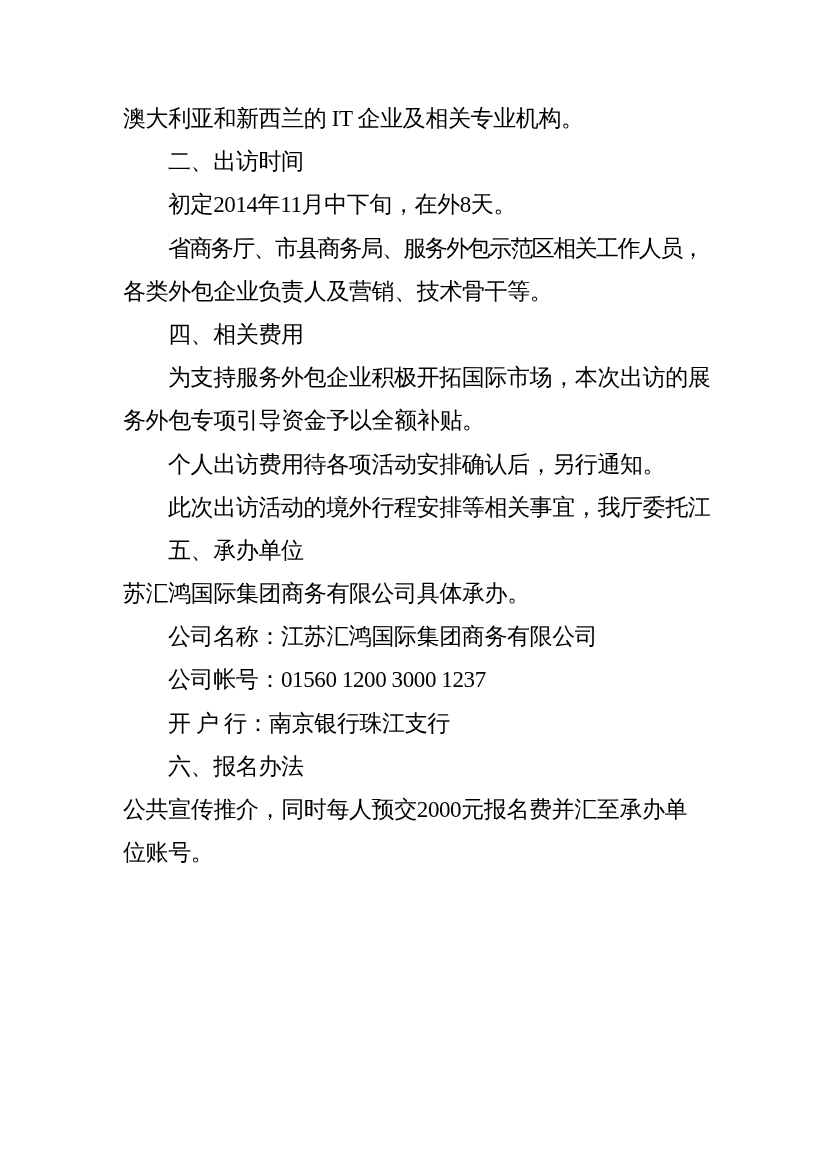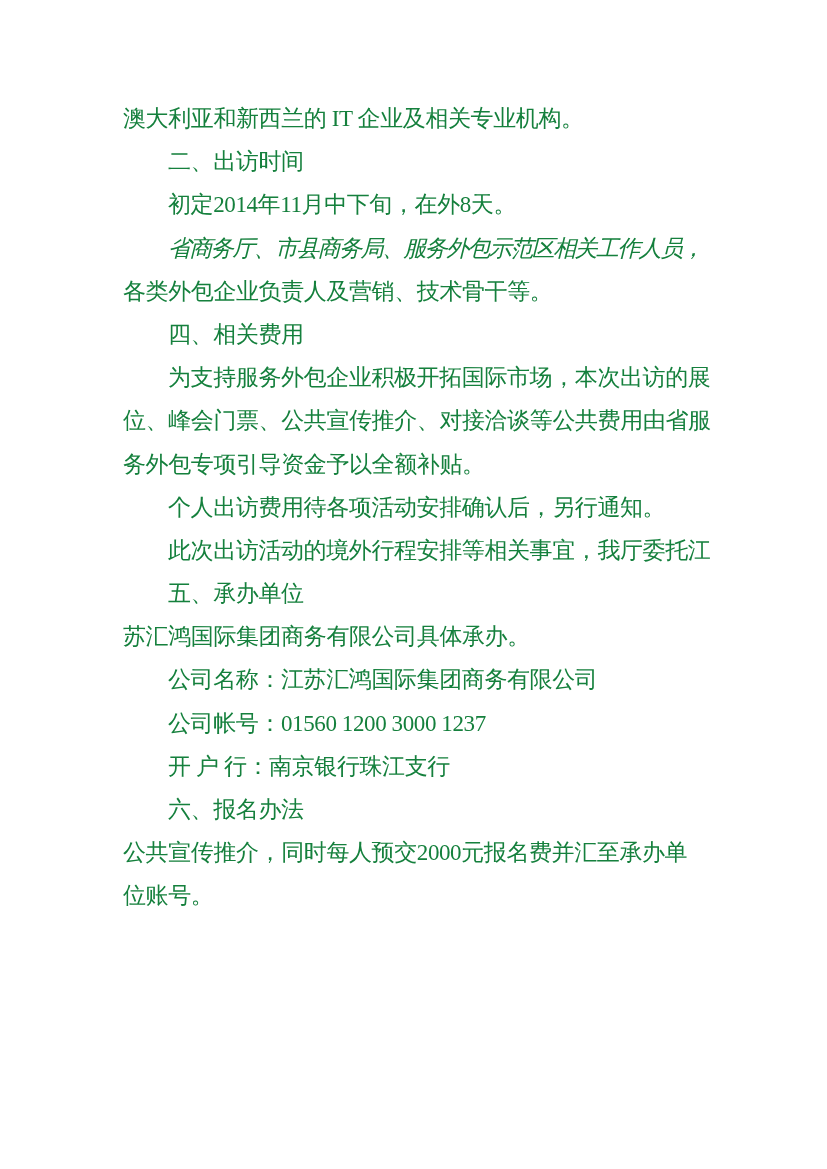--- a/index.html
+++ b/index.html
@@ -7,55 +7,53 @@
     padding: 0;
     background: #ffffff;
   }
   .page {
     position: relative;
     width: 827px;
     height: 1169px;
     background: #ffffff;
     overflow: hidden;
     font-family: "Liberation Serif", "DejaVu Serif", serif;
-    color: #15803d;
+    color: #000000;
   }
   .doc-body {
     padding-top: 97px;
     padding-left: 123px;
     padding-right: 0;
   }
   .line {
     font-size: 23px;
     letter-spacing: -0.4px;
     line-height: 43.2px;
     white-space: nowrap;
     height: 43.2px;
   }
   .line.indent {
     padding-left: 45px;
   }
   .line.squeeze {
     letter-spacing: -1.6px;
-    font-style: italic;
   }
 </style>
 </head>
 <body>
 
 <div class="page">
   <div class="doc-body">
     <div class="line">澳大利亚和新西兰的 IT 企业及相关专业机构。</div>
     <div class="line indent">二、出访时间</div>
     <div class="line indent">初定2014年11月中下旬，在外8天。</div>
     <div class="line indent squeeze">省商务厅、市县商务局、服务外包示范区相关工作人员，</div>
     <div class="line">各类外包企业负责人及营销、技术骨干等。</div>
     <div class="line indent">四、相关费用</div>
     <div class="line indent">为支持服务外包企业积极开拓国际市场，本次出访的展</div>
-    <div class="line">位、峰会门票、公共宣传推介、对接洽谈等公共费用由省服</div>
     <div class="line">务外包专项引导资金予以全额补贴。</div>
     <div class="line indent">个人出访费用待各项活动安排确认后，另行通知。</div>
     <div class="line indent">此次出访活动的境外行程安排等相关事宜，我厅委托江</div>
     <div class="line indent">五、承办单位</div>
     <div class="line">苏汇鸿国际集团商务有限公司具体承办。</div>
     <div class="line indent">公司名称：江苏汇鸿国际集团商务有限公司</div>
     <div class="line indent">公司帐号：01560 1200 3000 1237</div>
     <div class="line indent">开 户 行：南京银行珠江支行</div>
     <div class="line indent">六、报名办法</div>
     <div class="line">公共宣传推介，同时每人预交2000元报名费并汇至承办单</div>

